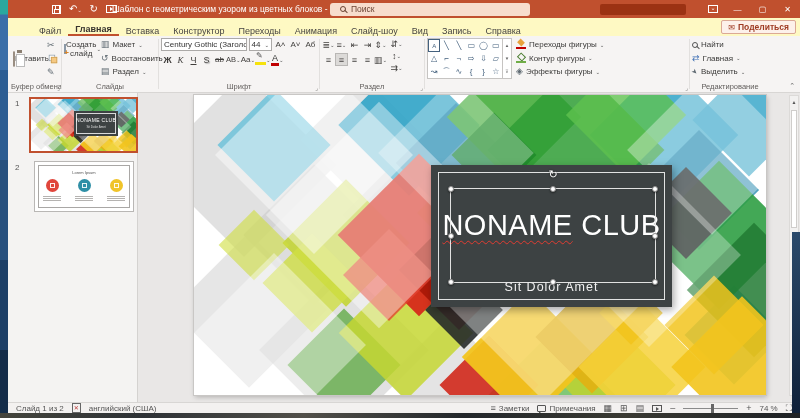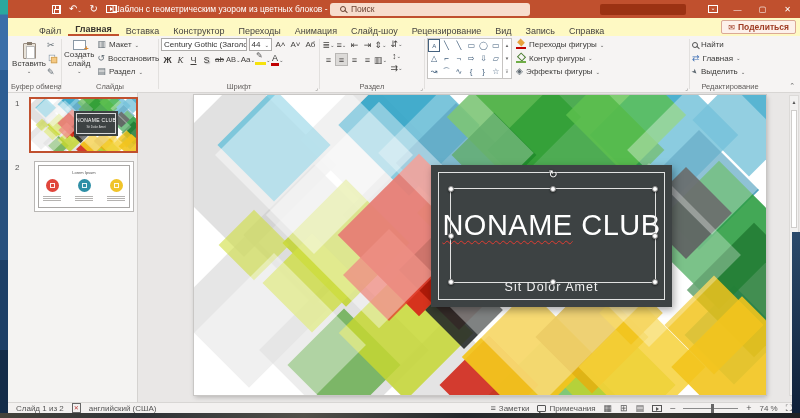--- a/index.html
+++ b/index.html
@@ -48,21 +48,21 @@
     display:flex; align-items:center; gap:3px; padding:0 6px; color:#9e3a22; font-weight:bold; font-size:8.5px; }
   .share .g { font-size:8px; font-weight:normal; }
 
   
   .ribbon { height:57px; background:#f6f4f3; border-bottom:1px solid #d8d6d4; display:flex; position:relative; flex:none; padding-left:3px; }
   .rgroup { position:relative; flex:none; height:100%; padding:2px 2px 12px; }
   .rsep { width:1px; background:#e2e0de; margin:3px 0 3px; flex:none; }
   .rlabel { position:absolute; bottom:1px; left:0; right:0; text-align:center; font-size:7.5px; color:#605d5b; white-space:nowrap; overflow:hidden; }
   .launcher { position:absolute; bottom:1px; right:1px; font-size:6px; color:#8a8886; }
   .caret { font-size:5.5px; color:#666; }
-  .bigbtn { display:flex; flex-direction:column; align-items:center; justify-content:flex-start; font-size:8px; color:#3b3a39; text-align:center; line-height:1.15; padding-top:2px; }
+  .bigbtn { display:flex; flex-direction:row; align-items:center; justify-content:flex-start; font-size:8px; color:#3b3a39; text-align:center; line-height:1.15; padding-top:2px; }
   .smallrow { display:flex; align-items:center; gap:3px; font-size:8px; color:#3b3a39; height:13.5px; white-space:nowrap; }
   .gicon { font-size:9px; color:#5f6a72; line-height:9px; }
   .row { display:flex; align-items:center; }
   .combo { height:13px; border:1px solid #acaaa8; background:#fff; display:flex; align-items:center; font-size:8px; color:#333;
     padding:0 2px; justify-content:space-between; white-space:nowrap; overflow:hidden; }
   .fbtn { min-width:13px; height:13px; display:flex; align-items:center; justify-content:center; font-size:9px; color:#403e3c; }
   .fbtn.pressed { background:#dcdad8; border:1px solid #b9b7b5; }
   .ic-clipboard { width:13px; height:16px; border:1px solid #9a8e82; background:#e8e2d8; border-radius:1px; position:relative; }
   .ic-clipboard::before { content:""; position:absolute; left:3px; top:-2px; width:5px; height:3px; background:#8a7e70; }
   .ic-clipboard::after { content:""; position:absolute; left:2px; top:2px; width:7px; height:11px; background:#fff; border:1px solid #bbb; }
@@ -182,21 +182,20 @@
     </div>
 
     <div class="tabrow">
       <span class="tab">Файл</span>
       <span class="tab active">Главная</span>
       <span class="tab">Вставка</span>
       <span class="tab">Конструктор</span>
       <span class="tab">Переходы</span>
       <span class="tab">Анимация</span>
       <span class="tab">Слайд-шоу</span>
-      <span class="tab">Рецензирование</span>
       <span class="tab">Вид</span>
       <span class="tab">Запись</span>
       <span class="tab">Справка</span>
       <div class="share">
         <span class="g">✉</span>
         <span>Поделиться</span>
       </div>
     </div>
 
     <div class="ribbon">

